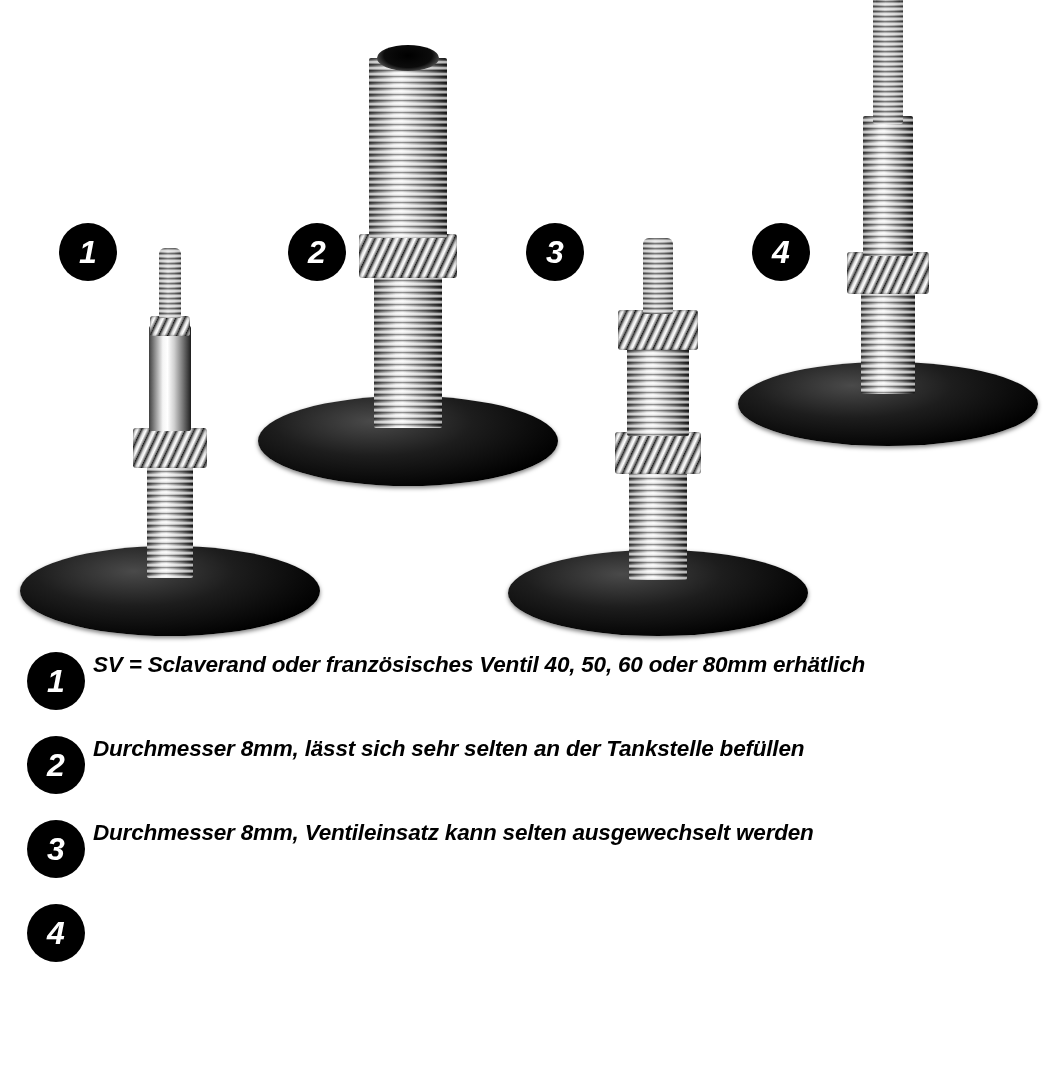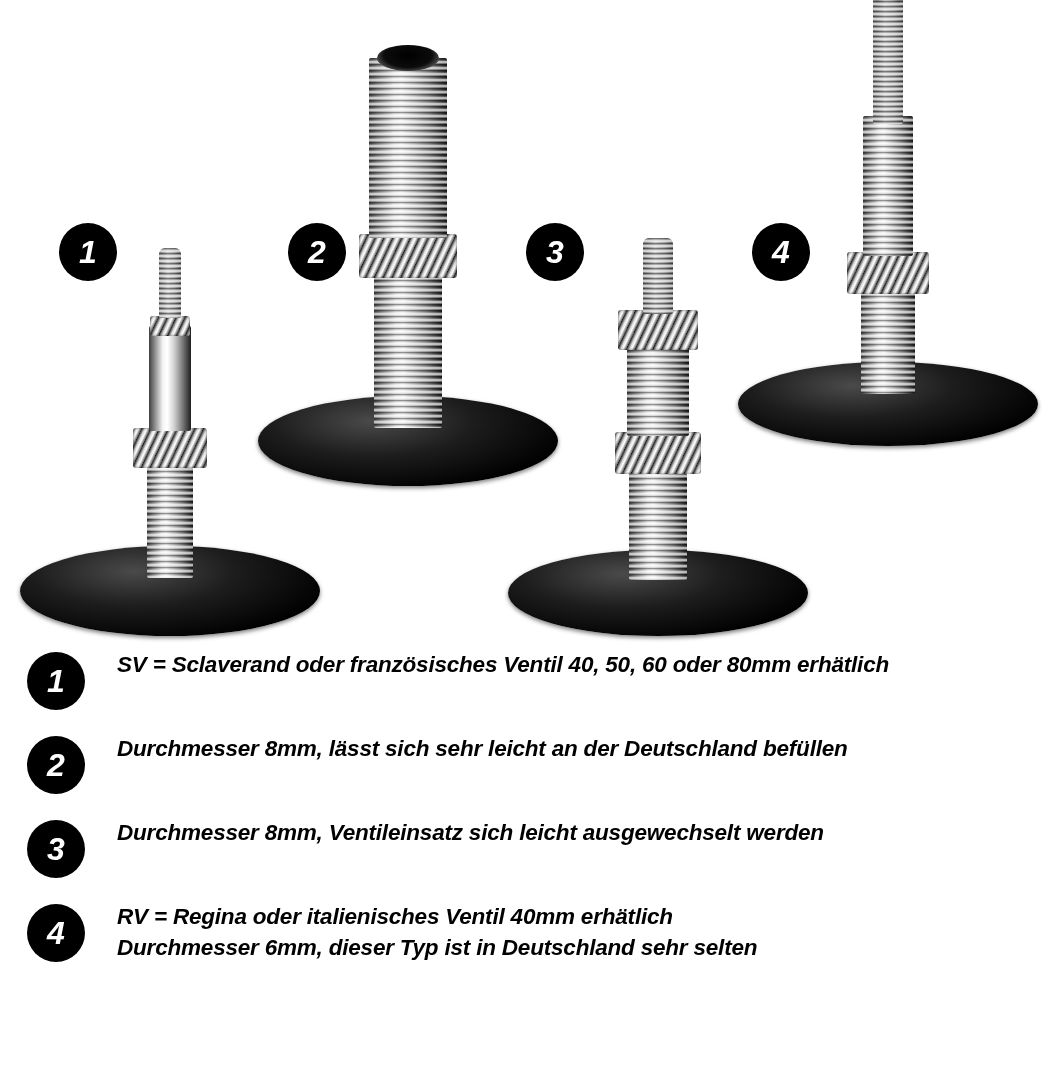--- a/index.html
+++ b/index.html
@@ -140,21 +140,21 @@
     font-size: 32px;
     font-weight: bold;
     font-style: italic;
     display: flex;
     align-items: center;
     justify-content: center;
     margin-left: 27px;
     margin-top: 4px;
   }
   .legend-text {
-    margin-left: 32px;
+    margin-left: 8px;
     padding-top: 2px;
   }
   .legend-line {
     font-size: 22.5px;
     font-style: italic;
     font-weight: bold;
     line-height: 1.36;
     white-space: nowrap;
     letter-spacing: -0.2px;
   }
@@ -210,32 +210,28 @@
   <div class="legend-row">
     <div class="legend-badge">1</div>
     <div class="legend-text">
       <div class="legend-line">SV = Sclaverand oder französisches Ventil 40, 50, 60 oder 80mm erhätlich</div>
     </div>
   </div>
 
   <div class="legend-row">
     <div class="legend-badge">2</div>
     <div class="legend-text">
-      <div class="legend-line">Durchmesser 8mm, lässt sich sehr leicht an der Deutschland befüllen</div>
+      <div class="legend-line">Durchmesser 8mm, lässt sich sehr selten an der Tankstelle befüllen</div>
     </div>
   </div>
 
   <div class="legend-row">
     <div class="legend-badge">3</div>
     <div class="legend-text">
-      <div class="legend-line">Durchmesser 8mm, Ventileinsatz sich leicht ausgewechselt werden</div>
+      <div class="legend-line">Durchmesser 8mm, Ventileinsatz kann selten ausgewechselt werden</div>
     </div>
   </div>
 
   <div class="legend-row">
     <div class="legend-badge">4</div>
-    <div class="legend-text">
-      <div class="legend-line">RV = Regina oder italienisches Ventil 40mm erhätlich</div>
-      <div class="legend-line">Durchmesser 6mm, dieser Typ ist in Deutschland sehr selten</div>
-    </div>
   </div>
 
 </div>
 
 </body></html>

